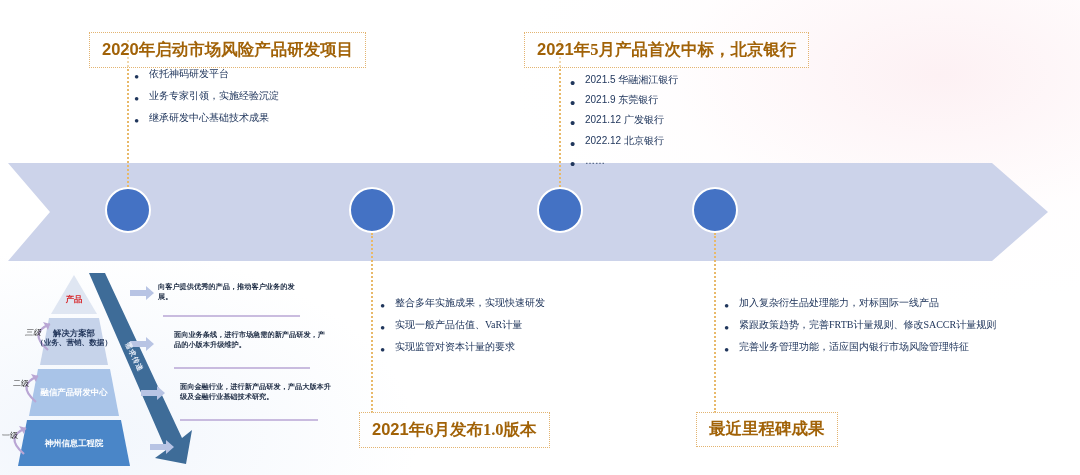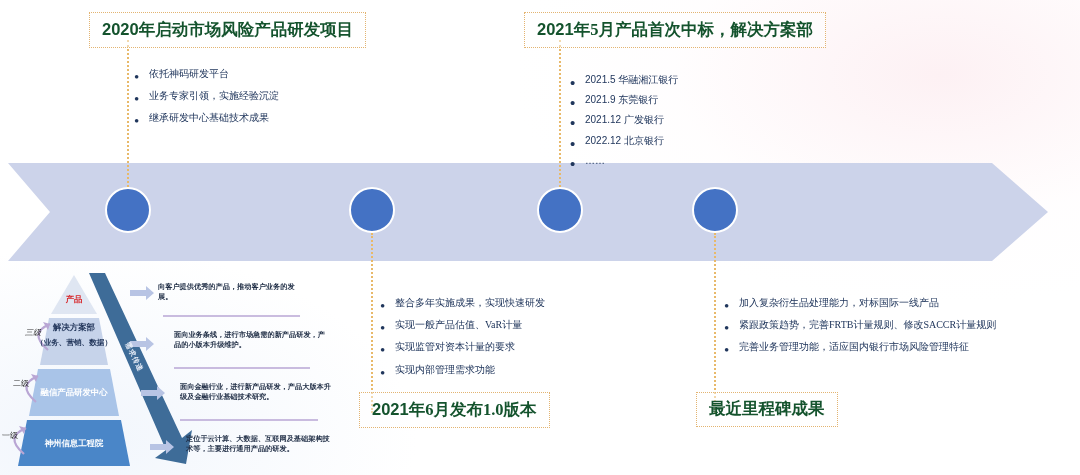--- a/index.html
+++ b/index.html
@@ -59,25 +59,26 @@
     border-left: 2px dotted #e8b96a;
   }
 
   
   .callout {
     position: absolute;
     box-sizing: border-box;
     border: 1px dotted #e3b471;
     padding: 5px 12px 6px 12px;
     background: rgba(255,255,255,0.45);
-    color: #14532d;
+    color: #a16207;
     font-size: 16.5px;
     line-height: 1.35;
     white-space: nowrap;
     font-family: "Liberation Serif", "DejaVu Serif", serif;
+    margin-top: 20px;
   }
   .callout .num {
     font-family: "Liberation Sans", "DejaVu Sans", sans-serif;
     font-weight: bold;
     font-size: 16.5px;
   }
   .callout .cn {
     font-weight: bold;
   }
 
@@ -176,36 +177,35 @@
     <span class="num">2020</span><span class="cn">年启动市场风险产品研发项目</span>
   </div>
 
   <ul class="bullets" style="left:132px; top:66px; width:270px;">
     <li>依托神码研发平台</li>
     <li>业务专家引领，实施经验沉淀</li>
     <li>继承研发中心基础技术成果</li>
   </ul>
 
   <div class="callout" style="left:524px; top:12px;">
-    <span class="num">2021</span><span class="cn">年5月产品首次中标，解决方案部</span>
+    <span class="num">2021</span><span class="cn">年5月产品首次中标，北京银行</span>
   </div>
 
   <ul class="bullets tight" style="left:568px; top:72px; width:260px;">
     <li class="lat">2021.5 华融湘江银行</li>
     <li class="lat">2021.9 东莞银行</li>
     <li class="lat">2021.12 广发银行</li>
     <li class="lat">2022.12 北京银行</li>
     <li class="lat">……</li>
   </ul>
 
   <ul class="bullets" style="left:378px; top:295px; width:300px;">
     <li>整合多年实施成果，实现快速研发</li>
     <li>实现一般产品估值、VaR计量</li>
     <li>实现监管对资本计量的要求</li>
-    <li>实现内部管理需求功能</li>
   </ul>
 
   <div class="callout" style="left:359px; top:392px;text-align:center;">
     <span class="num">2021</span><span class="cn">年6月发布1.0版本</span>
   </div>
 
   <ul class="bullets" style="left:722px; top:295px; width:348px;">
     <li>加入复杂衍生品处理能力，对标国际一线产品</li>
     <li>紧跟政策趋势，完善FRTB计量规则、修改SACCR计量规则</li>
     <li>完善业务管理功能，适应国内银行市场风险管理特征</li>
@@ -256,32 +256,31 @@
     </svg>
 
     
     <div style="position:absolute; left:118px; top:84px; transform:rotate(64deg); transform-origin:center;
                 font-family:'Liberation Sans','DejaVu Sans',sans-serif; font-size:7px; font-weight:bold;
                 color:#e8eef8; letter-spacing:1px; white-space:nowrap;">需求传递</div>
 
     
     <div class="tier-label red" style="left:52px; top:26px; width:44px;">产品</div>
 
-    <div class="tier-label" style="left:41px; top:54px; width:66px;">解决方案部</div>
+    <div class="tier-label" style="left:41px; top:60px; width:66px;">解决方案部</div>
     <div class="tier-label" style="left:31px; top:70px; width:86px; font-size:7.6px;">（业务、营销、数据）</div>
 
     <div class="tier-label white" style="left:28px; top:119px; width:92px;">融信产品研发中心</div>
 
     <div class="tier-label white" style="left:28px; top:170px; width:92px;">神州信息工程院</div>
 
     
     <div class="lvl-label" style="left:25px; top:59px;font-style:italic;">三级</div>
     <div class="lvl-label" style="left:13px; top:110px;">二级</div>
     <div class="lvl-label" style="left:2px;  top:162px;">一级</div>
 
     
     <div class="pyr-txt" style="left:158px; top:14px; width:140px;">向客户提供优秀的产品，推动客户业务的发展。</div>
     <div class="pyr-txt" style="left:174px; top:62px; width:152px;">面向业务条线，进行市场急需的新产品研发，产品的小版本升级维护。</div>
     <div class="pyr-txt" style="left:180px; top:114px; width:158px;">面向金融行业，进行新产品研发，产品大版本升级及金融行业基础技术研究。</div>
-    <div class="pyr-txt" style="left:186px; top:166px; width:150px;">定位于云计算、大数据、互联网及基础架构技术等，主要进行通用产品的研发。</div>
   </div>
 
 </div>
 
 </body></html>

